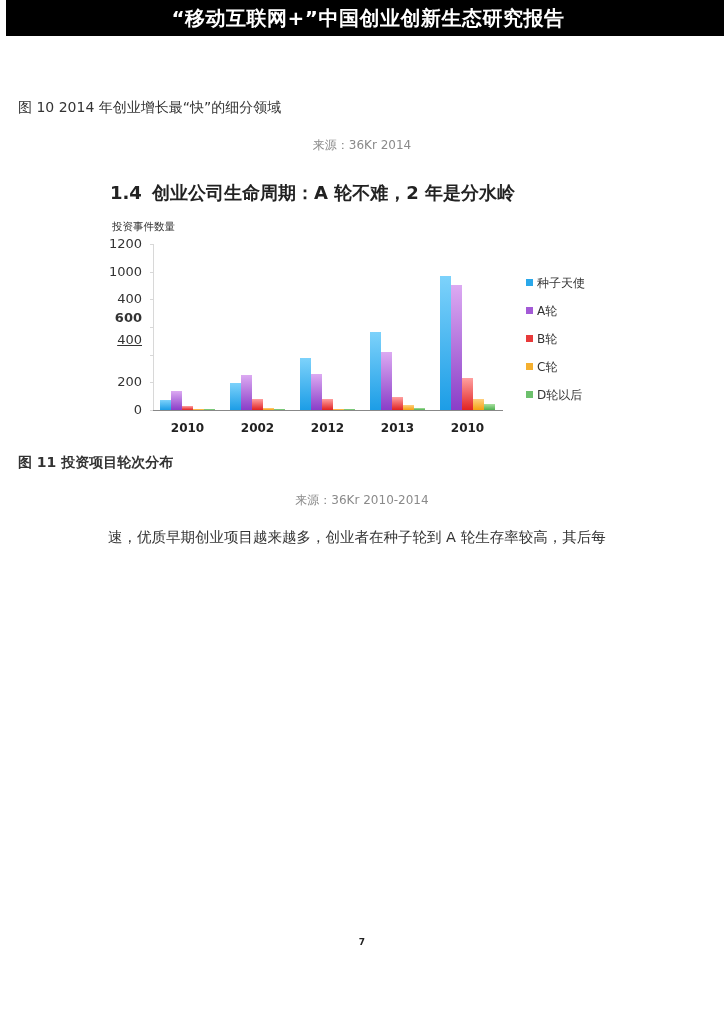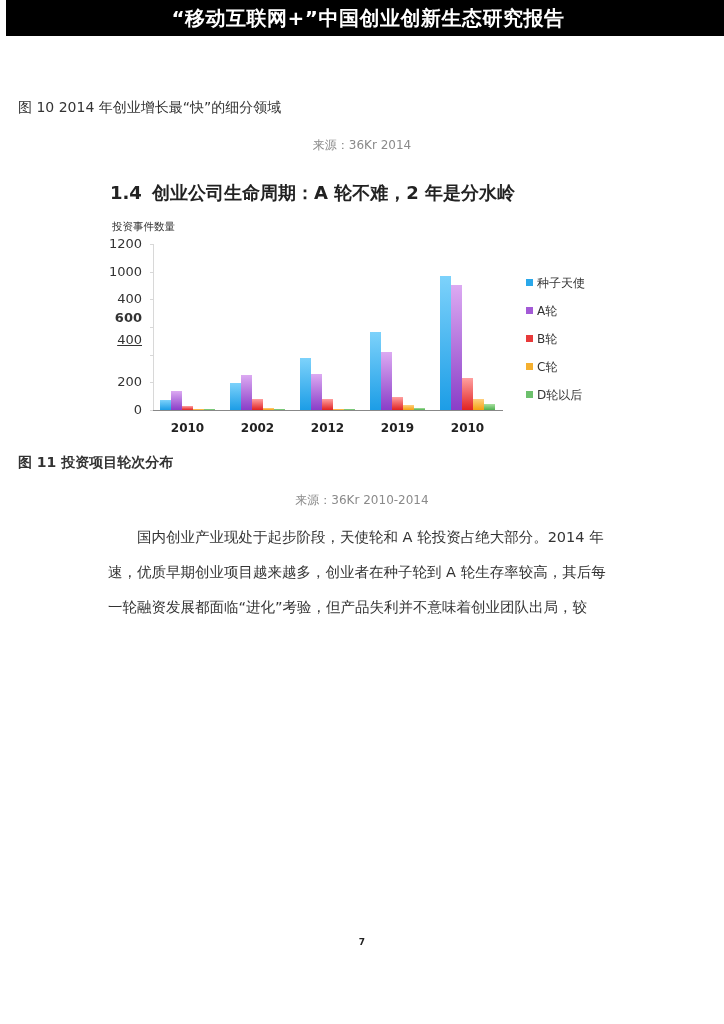--- a/index.html
+++ b/index.html
@@ -83,34 +83,32 @@
       <div class="bar" style="left: 298px; height: 125.053px; background: linear-gradient(rgb(220, 170, 242), rgb(138, 62, 200));"></div>
       <div class="bar" style="left: 309px; height: 31.955px; background: linear-gradient(rgb(255, 160, 160), rgb(224, 34, 34));"></div>
       <div class="bar" style="left: 320px; height: 11.0667px; background: linear-gradient(rgb(255, 208, 128), rgb(244, 160, 16));"></div>
       <div class="bar" style="left: 331px; height: 5.94833px; background: linear-gradient(rgb(168, 224, 160), rgb(79, 176, 79));"></div>
     </div>
   <div class="axis-x"></div>
   <div id="xticks">
       <div class="xtick" style="left: 49.5px;">2010</div>
       <div class="xtick" style="left: 119.5px;">2002</div>
       <div class="xtick" style="left: 189.5px;">2012</div>
-      <div class="xtick" style="left: 259.5px;">2019</div>
+      <div class="xtick" style="left: 259.5px;">2013</div>
       <div class="xtick" style="left: 329.5px;">2010</div>
     </div>
   <div class="legend" id="legend">
       <div class="legend-item"><span class="legend-swatch" style="background: rgb(42, 168, 234);"></span><span>种子天使</span></div>
       <div class="legend-item"><span class="legend-swatch" style="background: rgb(163, 90, 214);"></span><span>A轮</span></div>
       <div class="legend-item"><span class="legend-swatch" style="background: rgb(232, 58, 58);"></span><span>B轮</span></div>
       <div class="legend-item"><span class="legend-swatch" style="background: rgb(245, 176, 48);"></span><span>C轮</span></div>
       <div class="legend-item"><span class="legend-swatch" style="background: rgb(108, 192, 108);"></span><span>D轮以后</span></div>
     </div>
 </div>
 
 <div class="fig-caption" style="top:454px; font-weight:bold;">图 11  投资项目轮次分布</div>
 <div class="source" style="top:492px;">来源：36Kr 2010-2014</div>
 
 <div class="para" style="top:520px;">
-  <p style="text-indent:29px;">国内创业产业现处于起步阶段，天使轮和 A 轮投资占绝大部分。2014 年</p>
   <p>速，优质早期创业项目越来越多，创业者在种子轮到 A 轮生存率较高，其后每</p>
-  <p>一轮融资发展都面临“进化”考验，但产品失利并不意味着创业团队出局，较</p>
 </div>
 
 <div class="page-num">7</div>
 
 </body></html>

